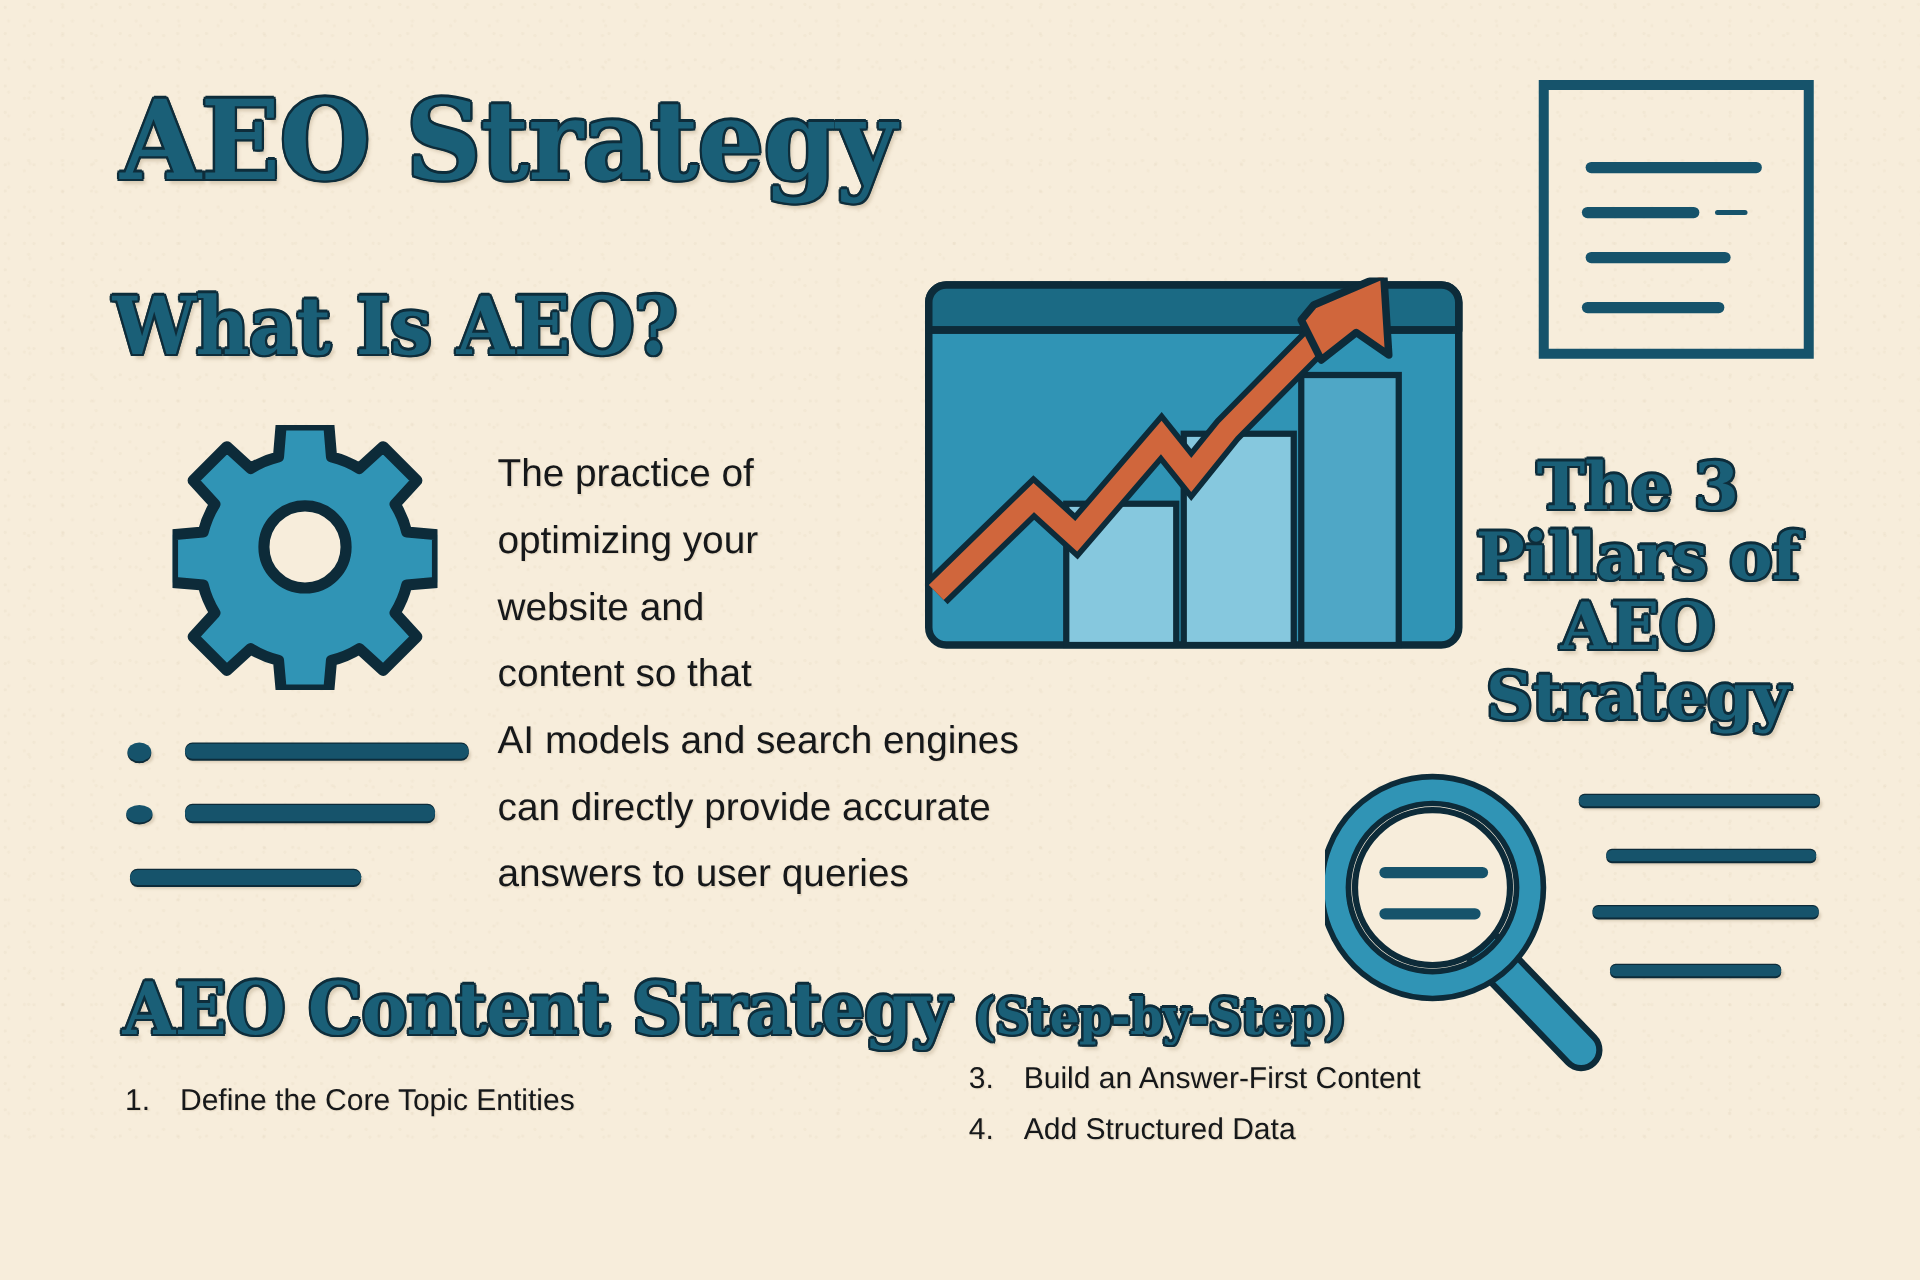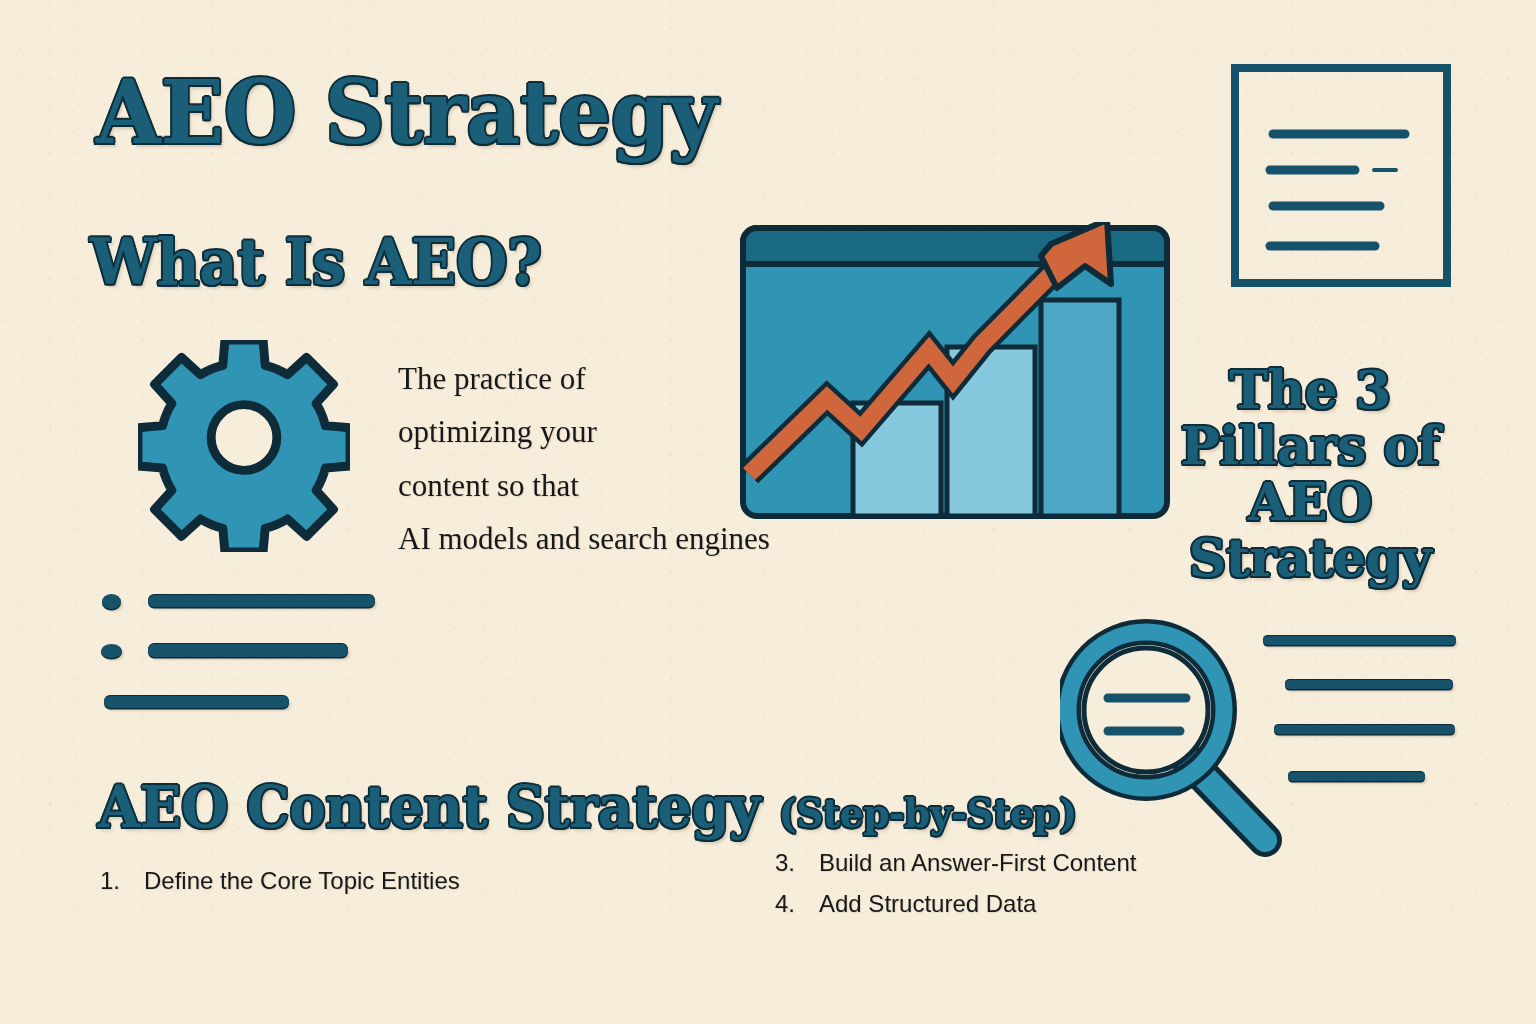--- a/index.html
+++ b/index.html
@@ -87,21 +87,21 @@
 
   
   #definition-paragraph {
     position: absolute;
     left: 398px;
     top: 352px;
     width: 580px;
     font-size: 31px;
     line-height: 1.72;
     color: #16181A;
-    font-family: Liberation Serif, serif;
+    font-family: Liberation Sans, sans-serif;
     text-shadow: 1px 1px 1px rgba(170,150,120,.25);
   }
   #definition-paragraph .l { display: block; white-space: nowrap; }
 
   
   .step-col { position: absolute; }
   #steps-left  { left: 100px; top: 860px; }
   #steps-right { left: 775px; top: 842px; }
   .step-item {
     font-size: 24px;
@@ -177,22 +177,25 @@
                  L -42.2,-25.1 L -29.5,-37.8 L -20.5,-29.6
                  A 36,36 0 0 1 -10,-34 Z" fill="#3094B5" stroke="#0D2B39" stroke-width="4.2" stroke-linejoin="round" transform="translate(0,-4)"></path>
         <circle cx="0" cy="-4" r="15.5" fill="#F7EDDB" stroke="#0D2B39" stroke-width="4.2"></circle>
       </g>
     </svg>
   </div>
 
   <div id="definition-paragraph">
     <span class="l">The practice of</span>
     <span class="l">optimizing your</span>
+    <span class="l">website and</span>
     <span class="l">content so that</span>
     <span class="l">AI models and search engines</span>
+    <span class="l">can directly provide accurate</span>
+    <span class="l">answers to user queries</span>
   </div>
 
   <div id="bullet-lines">
     <div class="ink-dot" style="left:2px;  top:6px;  width:19px; height:15px;"></div>
     <div class="ink-line" style="left:48px; top:7px;  width:227px; height:12px;"></div>
     <div class="ink-dot" style="left:1px;  top:56px; width:21px; height:14px;"></div>
     <div class="ink-line" style="left:48px; top:56px; width:200px; height:13px;"></div>
     <div class="ink-line" style="left:4px;  top:108px; width:185px; height:12px;"></div>
   </div>
 

